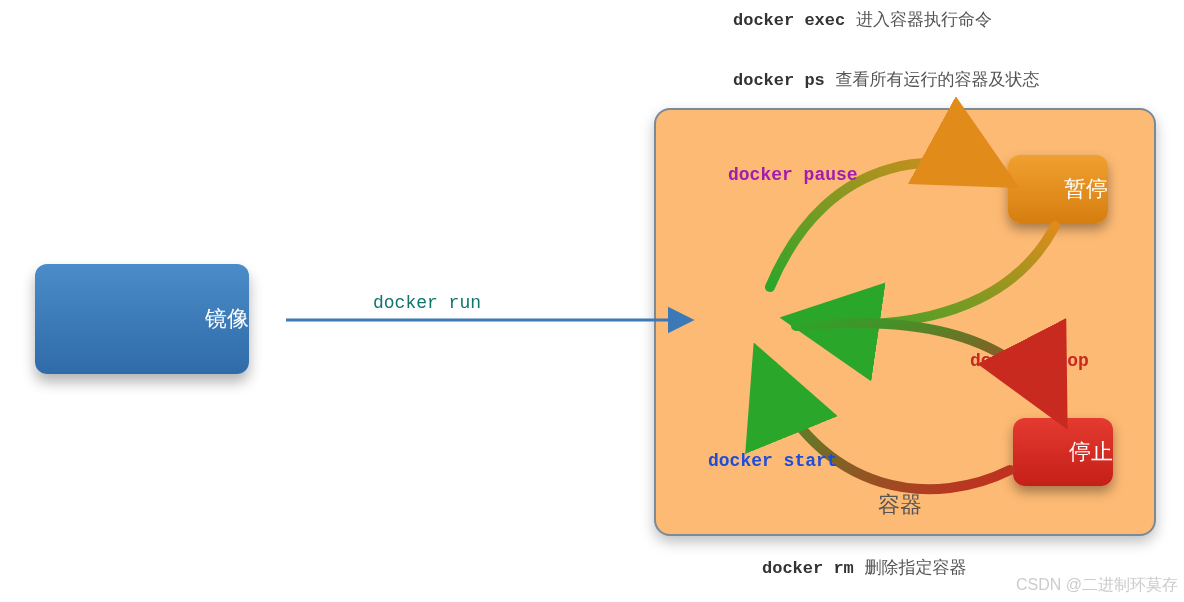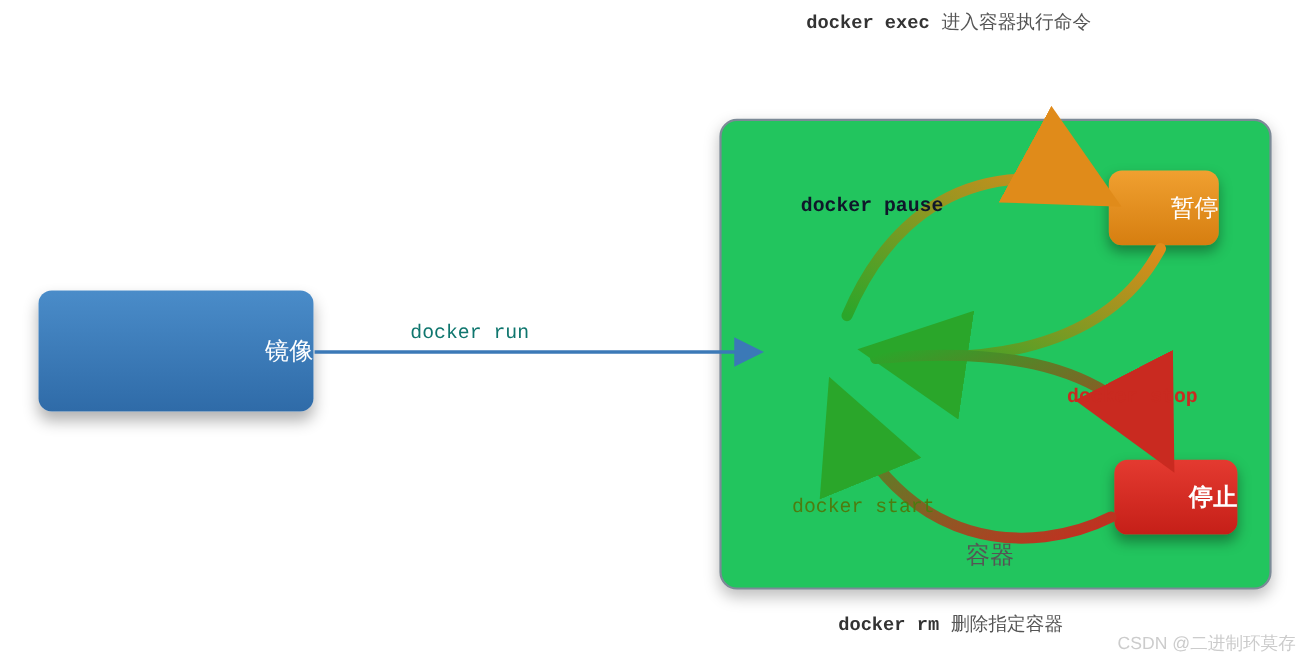--- a/index.html
+++ b/index.html
@@ -30,43 +30,47 @@
 </style>
 </head>
 <body>
 
 <div id="canvas">
 
   <div class="legend" style="left:733px; top:8px;">
     <span class="mono">docker exec</span>
     <span>进入容器执行命令</span>
   </div>
+  <div class="legend" style="left:733px; top:68px;">
+    <span class="mono">docker ps</span>
+    <span>查看所有运行的容器及状态</span>
+  </div>
 
   <div style="position:absolute; left:654px; top:108px; width:498px; height:424px;
-              background:#22c55e; border:2px solid #7b8a97; border-radius:16px;
+              background:#fdba74; border:2px solid #7b8a97; border-radius:16px;
               box-shadow: 0 6px 14px rgba(0,0,0,0.25);">
      <div class="label" style="left:222px; bottom:14px; font-size:22px; color:#555;">容器</div>
   </div>
 
-  <div class="node" style="left:35px; top:264px; width:250px; height:110px;
+  <div class="node" style="left:35px; top:264px; width:214px; height:110px;
               background: linear-gradient(#4a8cc9,#2f6ba8);
               box-shadow: 0 8px 14px rgba(0,0,0,0.3);">
      <span>镜像</span>
   </div>
 
 
   <div class="node" style="left:1008px; top:155px; width:100px; height:68px;
               background: linear-gradient(#f0a030,#d67e10);
               box-shadow: 0 6px 12px rgba(0,0,0,0.35);">
      <span>暂停</span>
   </div>
 
-  <div class="node" style="left:1013px; top:418px; width:112px; height:68px;
+  <div class="node" style="left:1013px; top:418px; width:100px; height:68px;
               background: linear-gradient(#e43a30,#c51f18);
-              box-shadow: 0 6px 12px rgba(0,0,0,0.35); font-weight: bold;">
+              box-shadow: 0 6px 12px rgba(0,0,0,0.35);">
      <span>停止</span>
   </div>
 
   <svg class="overlay" viewBox="0 0 1184 602">
     <defs>
       <marker id="ah-blue" viewBox="0 0 12 12" refX="10" refY="6" markerWidth="9" markerHeight="9" orient="auto-start-reverse">
           <path d="M0 0 L12 6 L0 12 Z" fill="#3b79b7"></path>
         </marker>
       <marker id="ah-orange" viewBox="0 0 12 12" refX="10" refY="6" markerWidth="10" markerHeight="10" orient="auto-start-reverse">
           <path d="M0 0 L12 6 L0 12 Z" fill="#e08b1a"></path>
@@ -102,26 +106,26 @@
 
     <path d="M 1055 226 C 1000 330, 865 330, 796 320" stroke="url(#g-og)" stroke-width="10" fill="none" marker-end="url(#ah-green)" stroke-linecap="round"></path>
 
     <path d="M 796 326 C 880 318, 1010 318, 1060 415" stroke="url(#g-gr)" stroke-width="10" fill="none" marker-end="url(#ah-red)" stroke-linecap="round"></path>
 
     <path d="M 1010 470 C 940 505, 820 505, 760 358" stroke="url(#g-rg)" stroke-width="10" fill="none" marker-end="url(#ah-green)" stroke-linecap="round"></path>
   </svg>
 
   <div class="label mono" style="left:373px; top:293px; color:#0f766e;">docker run</div>
 
-  <div class="label mono" style="left:728px; top:165px; color:#0f172a; font-weight:bold;margin-top:13px;">docker pause</div>
+  <div class="label mono" style="left:728px; top:165px; color:#a21caf; font-weight:bold;">docker pause</div>
 
 
   <div class="label mono" style="left:970px; top:351px; color:#c92a20; font-weight:bold;">docker stop</div>
 
-  <div class="label mono" style="left:708px; top:451px; color:#4d7c0f; font-weight:normal;margin-left:12px;">docker start</div>
+  <div class="label mono" style="left:708px; top:451px; color:#1d4ed8; font-weight:bold;">docker start</div>
 
   <div class="legend" style="left:762px; top:556px;">
     <span class="mono">docker rm</span>
     <span>删除指定容器</span>
   </div>
 
   <div class="watermark">CSDN @二进制环莫存</div>
 </div>
 
 </body></html>

